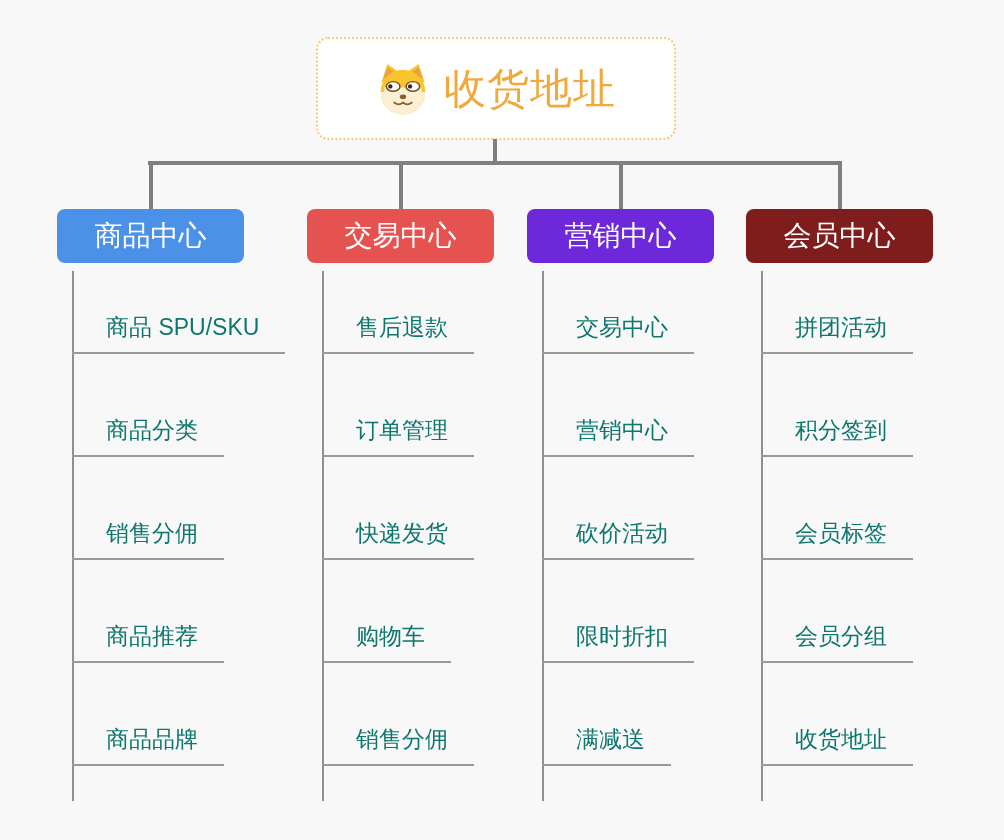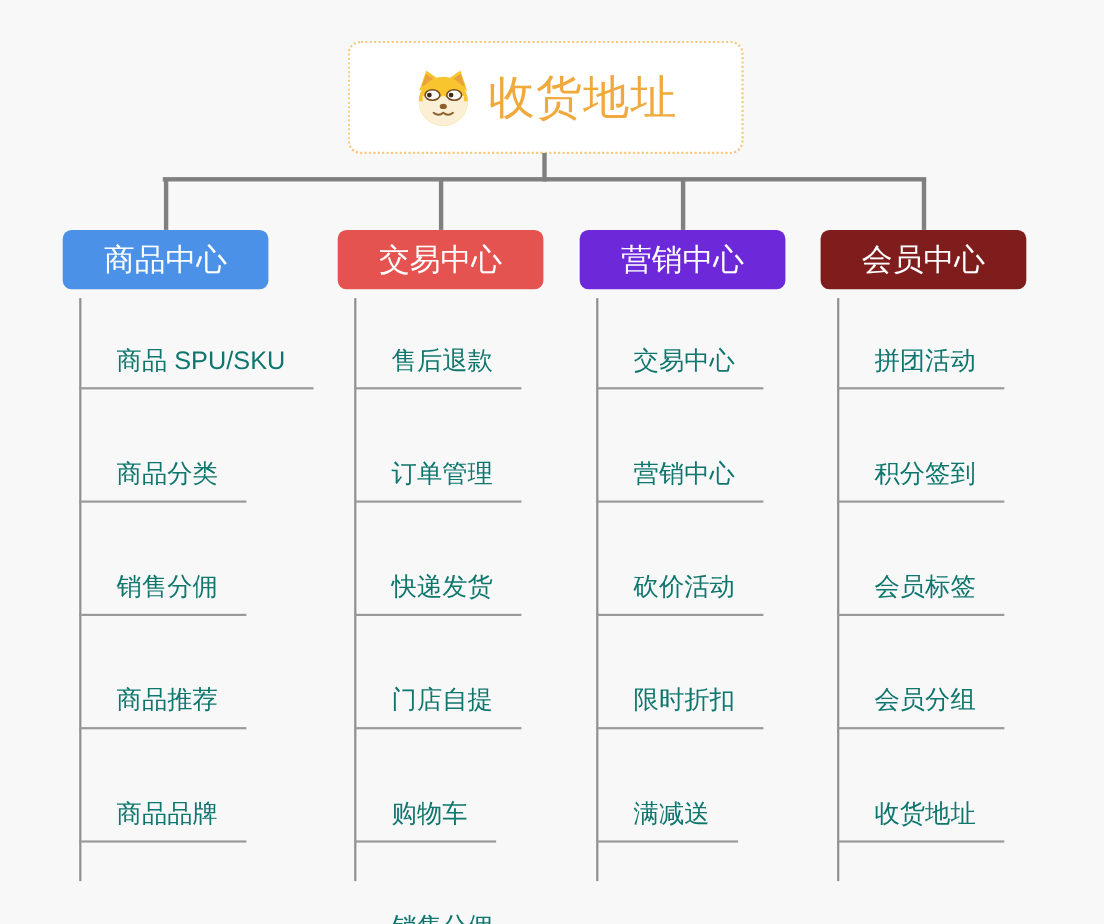--- a/index.html
+++ b/index.html
@@ -141,23 +141,20 @@
         <div class="item-row">
           <span class="item-label">售后退款</span>
         </div>
         <div class="item-row">
           <span class="item-label">订单管理</span>
         </div>
         <div class="item-row">
           <span class="item-label">快递发货</span>
         </div>
         <div class="item-row">
-          <span class="item-label">门店自提</span>
-        </div>
-        <div class="item-row">
           <span class="item-label">购物车</span>
         </div>
         <div class="item-row">
           <span class="item-label">销售分佣</span>
         </div>
       </div>
       <div class="line drop b2"></div>
       <div class="branch-box b2" style="background: #6d28d9;">
         <span>营销中心</span>
       </div>

